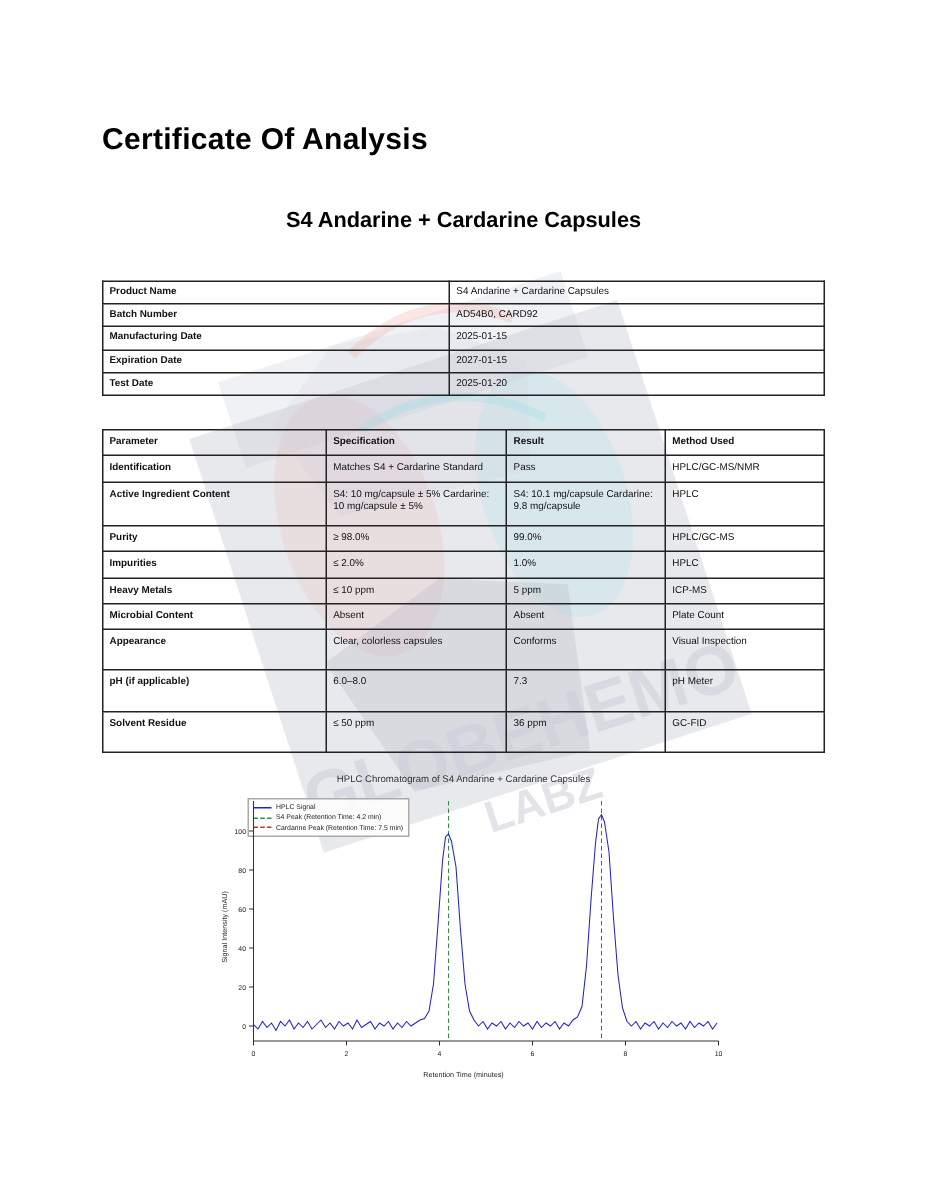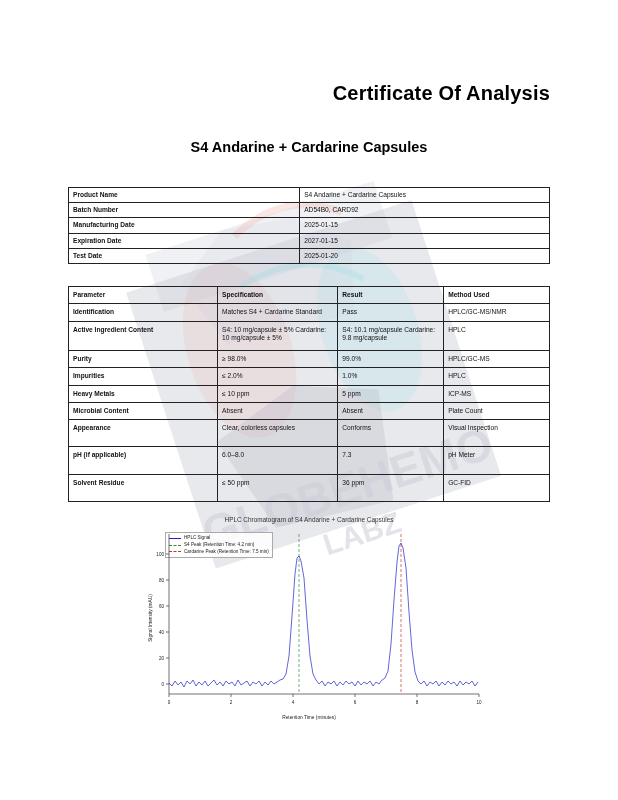--- a/index.html
+++ b/index.html
@@ -38,21 +38,21 @@
     fill: #8d8fa8;
     opacity: 0.55;
   }
   
   .content {
     position: relative;
     z-index: 2;
     padding: 0 68px;
   }
   h1.title {
-    text-align: right;
+    text-align: left;
     font-size: 20px;
     font-weight: bold;
     margin: 82px 0 0 0;
     letter-spacing: 0.2px;
     color: #000;
   }
   h2.subtitle {
     text-align: center;
     font-size: 14.5px;
     font-weight: bold;

